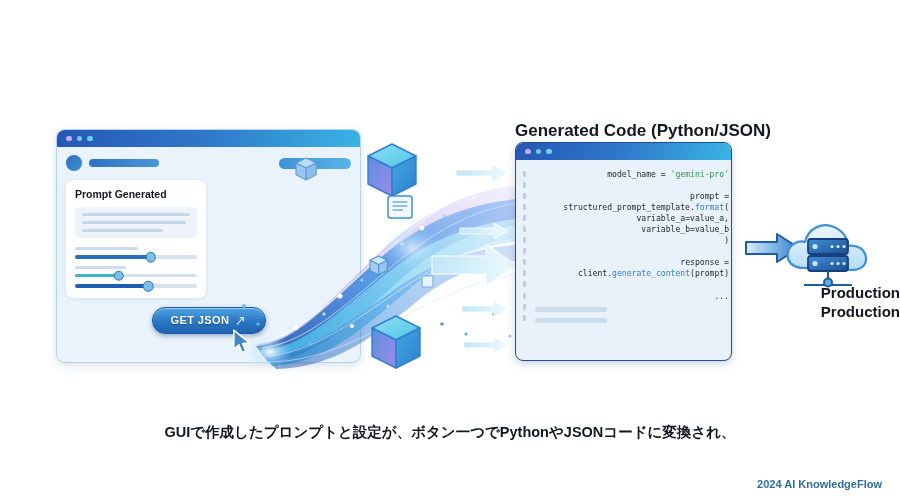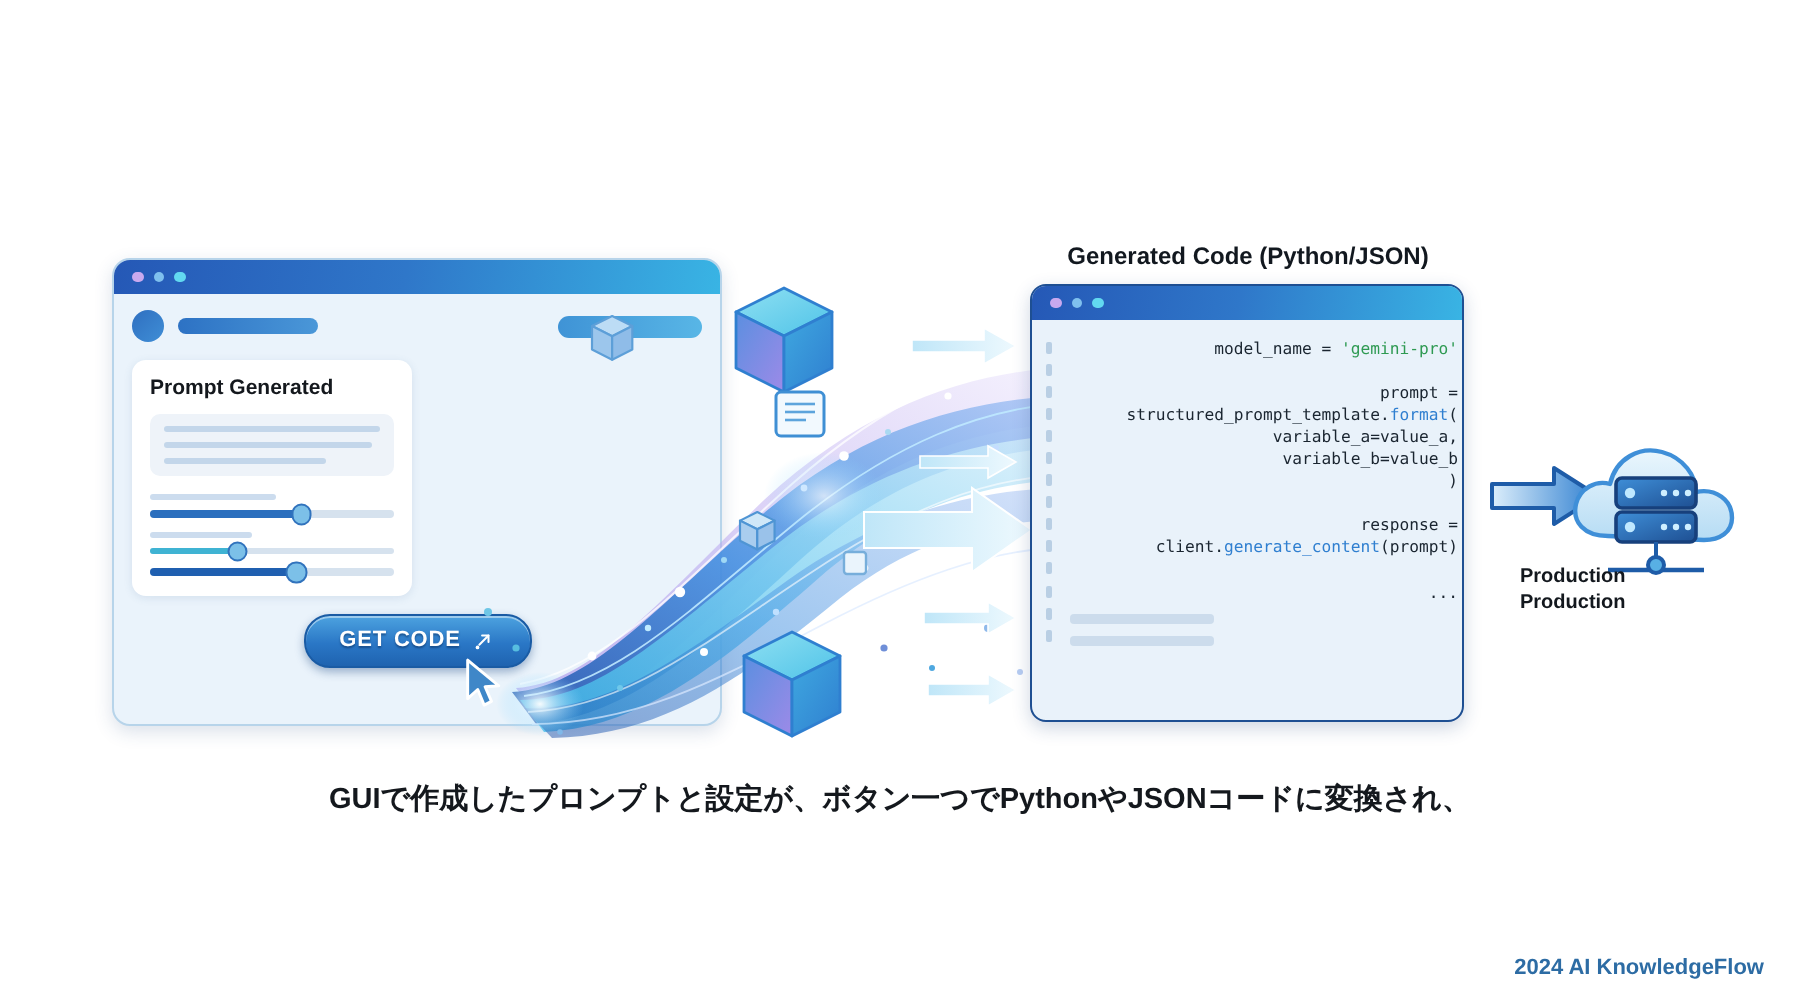--- a/index.html
+++ b/index.html
@@ -80,47 +80,47 @@
     text-shadow:0 1px 1px rgba(10,45,95,.55);}
   .share-ico{width:11px;height:11px;}
   .cursor-arrow{position:absolute;left:232px;top:329px;width:22px;height:26px;}
 
   
   .flow{position:absolute;left:236px;top:128px;width:290px;height:242px;}
 
   
   .code-label{
     position:absolute;left:515px;top:121px;width:218px;text-align:center;
-    font-size:12px;font-weight:bold;color:#12181f;white-space:nowrap;
+    font-size:17px;font-weight:bold;color:#12181f;white-space:nowrap;
   }
   .code-window{
     position:absolute;left:515px;top:142px;width:215px;height:217px;
     background:#e9f2fa;border:1.6px solid #1e4f92;border-radius:8px;overflow:hidden;
     box-shadow:0 3px 9px rgba(30,70,125,.22);
   }
   .code-body{position:relative;padding:9px 0 0 0;height:100%;box-sizing:border-box;text-align:right;}
   .gutter{position:absolute;left:7px;top:11px;width:3px;}
   .gmark{width:3px;height:6px;background:#b9cfe4;border-radius:1px;margin-bottom:5.05px;}
   .code-text{
     position:absolute;left:19px;top:9px;right:2px;
     font-family:"DejaVu Sans Mono","Liberation Mono",monospace;
     font-size:8.1px;line-height:11.05px;color:#1a2530;white-space:pre;
   }
   .c-str{color:#2e9a52;}
   .c-fn{color:#2f7fd0;}
   .skel{position:absolute;left:19px;height:4.5px;border-radius:2px;background:#ccdcec;}
   .big-arrow{position:absolute;left:745px;top:231px;width:56px;height:34px;}
   .cloud-group{position:absolute;left:780px;top:218px;width:100px;height:80px;}
   .deploy-label{
-    position:absolute;left:760px;top:283px;width:140px;text-align:left;
-    font-size:10px;font-weight:bold;color:#13181e;line-height:1.28;
-  }
-
-  
-  .caption{position:absolute;left:0;top:390px;width:900px;text-align:center;}
+    position:absolute;left:760px;top:283px;width:140px;text-align:right;
+    font-size:15px;font-weight:bold;color:#13181e;line-height:1.28;
+  }
+
+  
+  .caption{position:absolute;left:0;top:422px;width:900px;text-align:center;}
   .caption-line{font-size:14.5px;font-weight:bold;color:#14181d;line-height:1.45;white-space:nowrap;}
 
   
   .footer{
     position:absolute;right:18px;bottom:12px;
     font-size:11px;font-weight:bold;color:#2d6ca4;white-space:nowrap;
   }
 </style>
 </head>
 <body>
@@ -173,21 +173,21 @@
               <div class="fill" style="width:60%;background:#1f5fb0"></div>
               <div class="knob" style="left:60%"></div>
             </div>
           </div>
         </div>
 
       </div>
 
       <div class="getcode-row">
         <div class="getcode-btn">
-          <span class="getcode-label">GET CODE</span>
+          <span class="getcode-label">GET JSON</span>
           <svg class="share-ico" viewBox="0 0 24 24">
             <path d="M8 16 L18 6" stroke="#ffffff" stroke-width="2.2" stroke-linecap="round" fill="none"></path>
             <path d="M11 6 H18 V13" stroke="#ffffff" stroke-width="2.2" stroke-linecap="round" stroke-linejoin="round" fill="none"></path>
             <circle cx="6" cy="19" r="2" fill="#ffffff"></circle>
           </svg>
         </div>
       </div>
     </div>
   </div>
 

